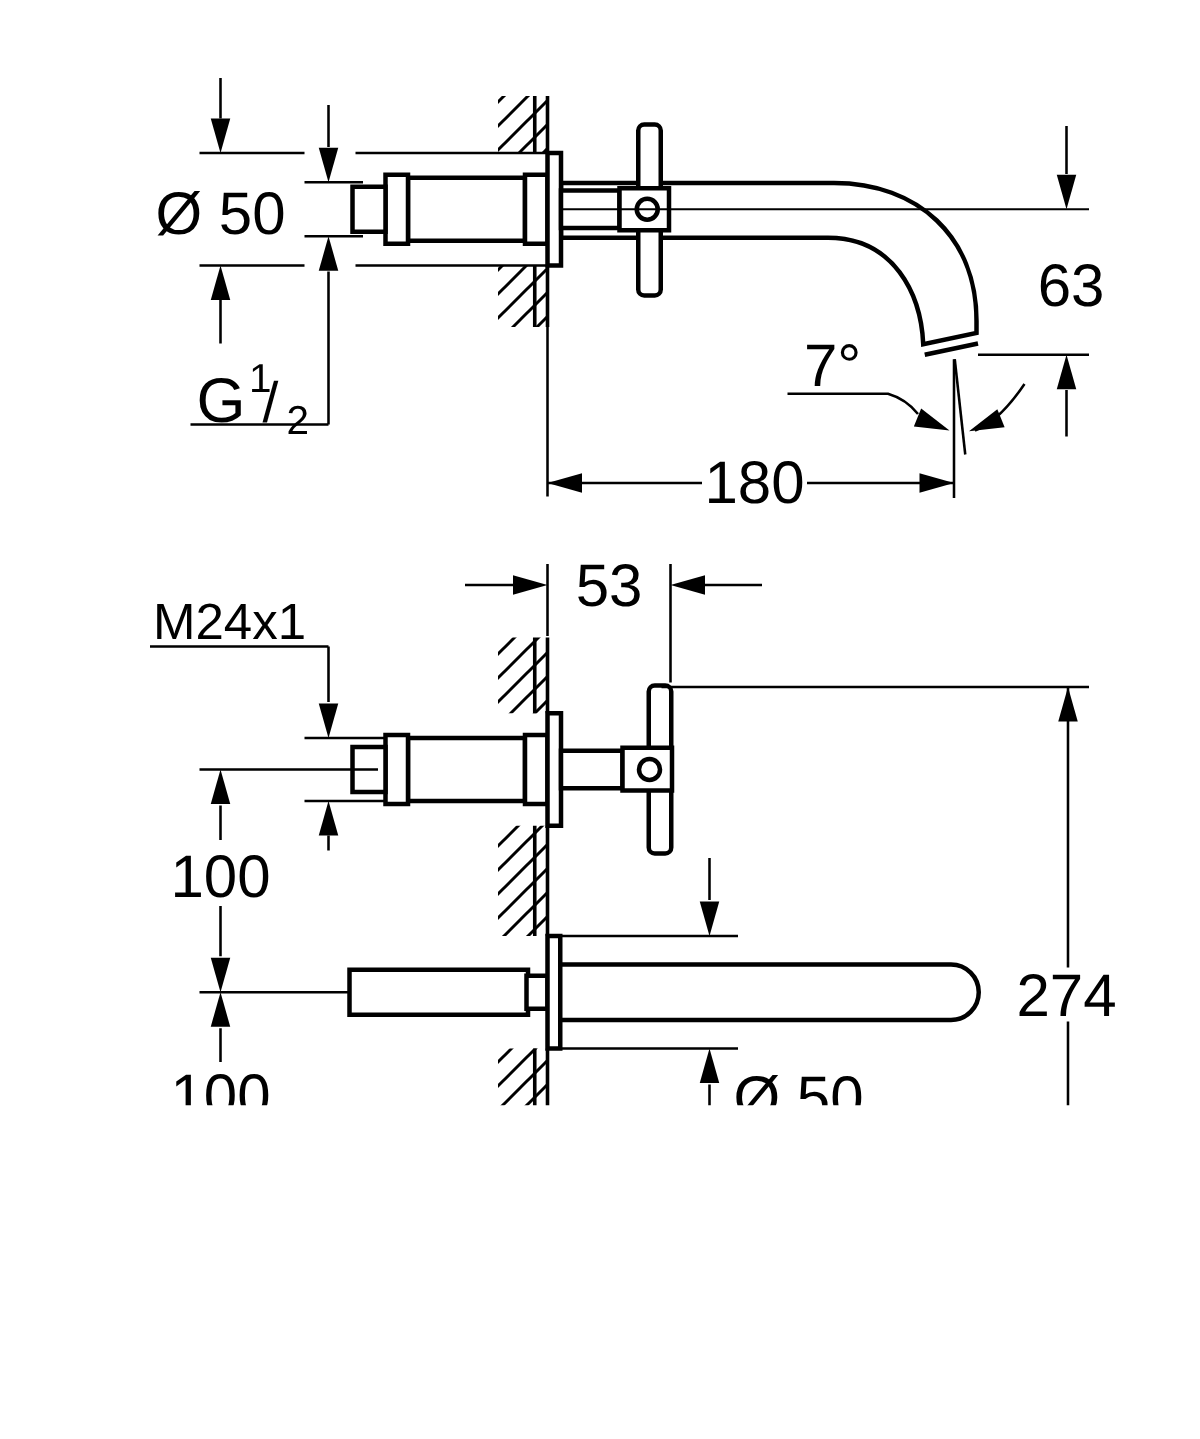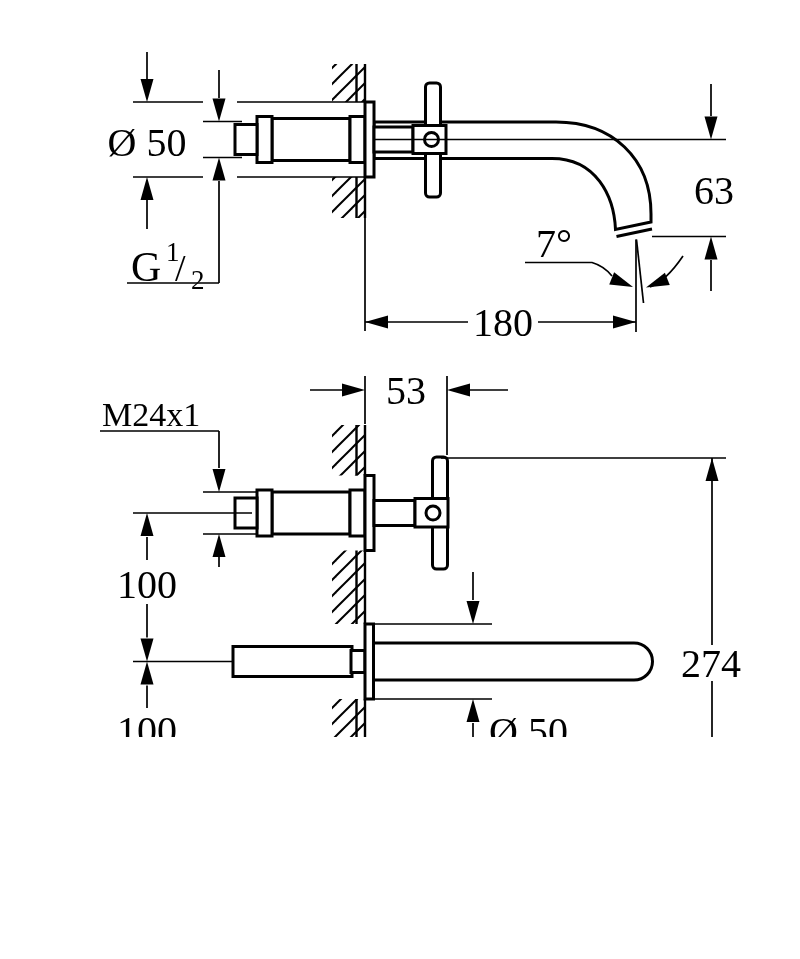--- a/index.html
+++ b/index.html
@@ -1,17 +1,17 @@
 <!DOCTYPE html>
 <html><head>
 <meta charset="utf-8">
 <style>
   html,body{margin:0;padding:0;background:#ffffff;}
   .page{width:800px;height:737px;background:#ffffff;position:relative;overflow:hidden;
-        font-family:Liberation Serif, serif;}
+        font-family:Liberation Sans, sans-serif;}
   svg{display:block;}
   .obj{fill:#ffffff;stroke:#000000;stroke-width:3;}
   .objline{fill:none;stroke:#000000;stroke-width:3;}
   .wall{fill:none;stroke:#000000;stroke-width:2.4;}
   .dim{fill:none;stroke:#000000;stroke-width:1.7;}
   .cl{fill:none;stroke:#000000;stroke-width:1.4;}
   .arr{fill:#000000;stroke:none;}
   .lbl{fill:#000000;font-size:40px;}
   .lbl-mid{text-anchor:middle;}
   .lbl-sm{fill:#000000;font-size:34px;}

